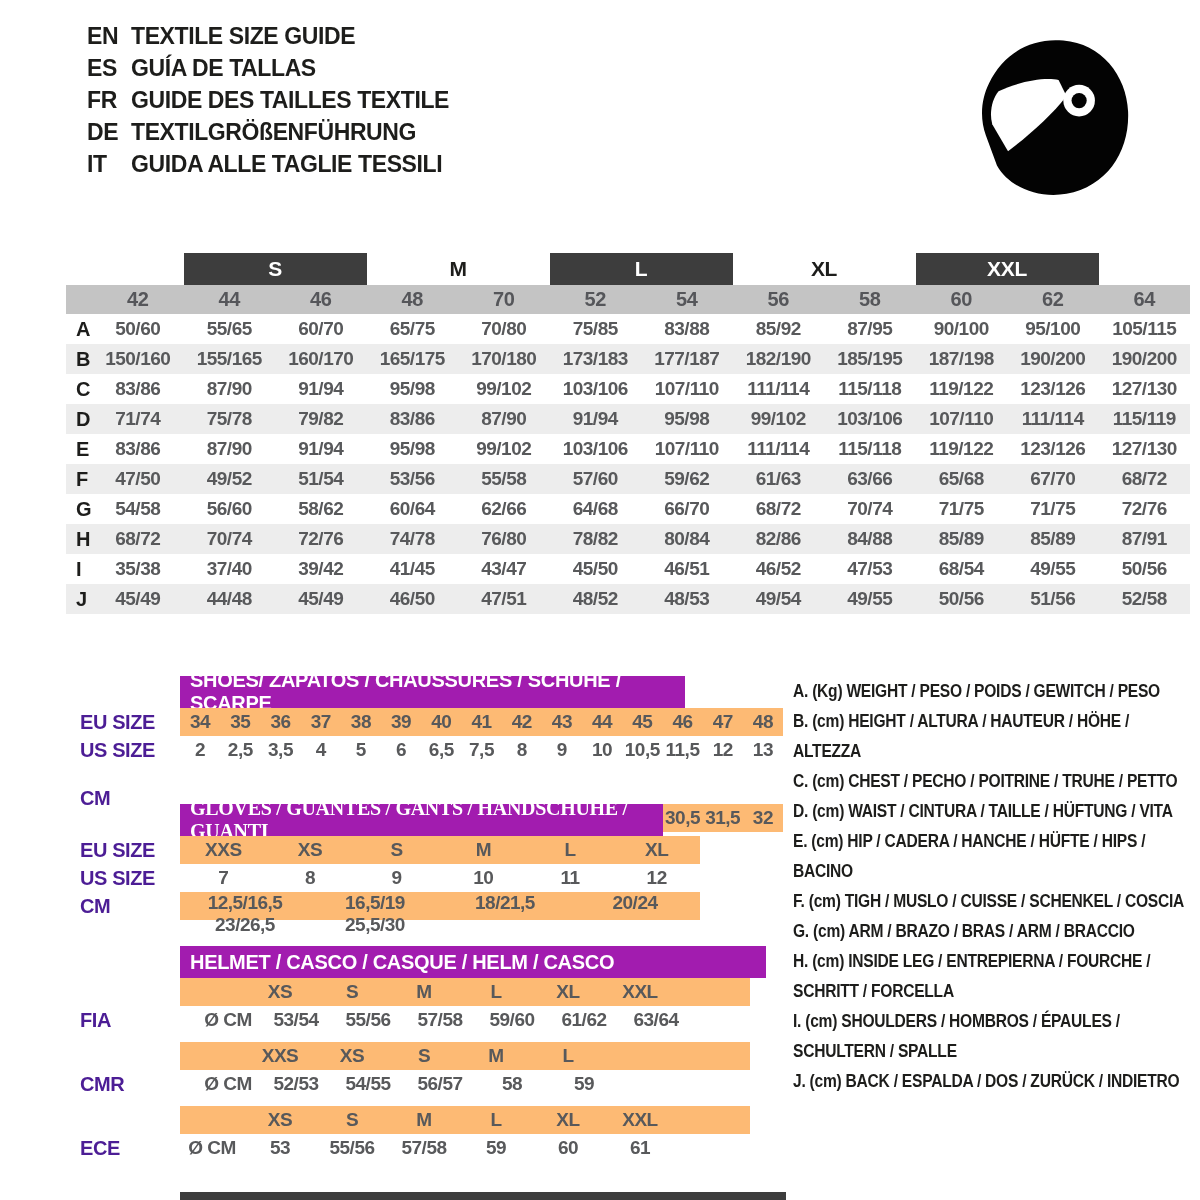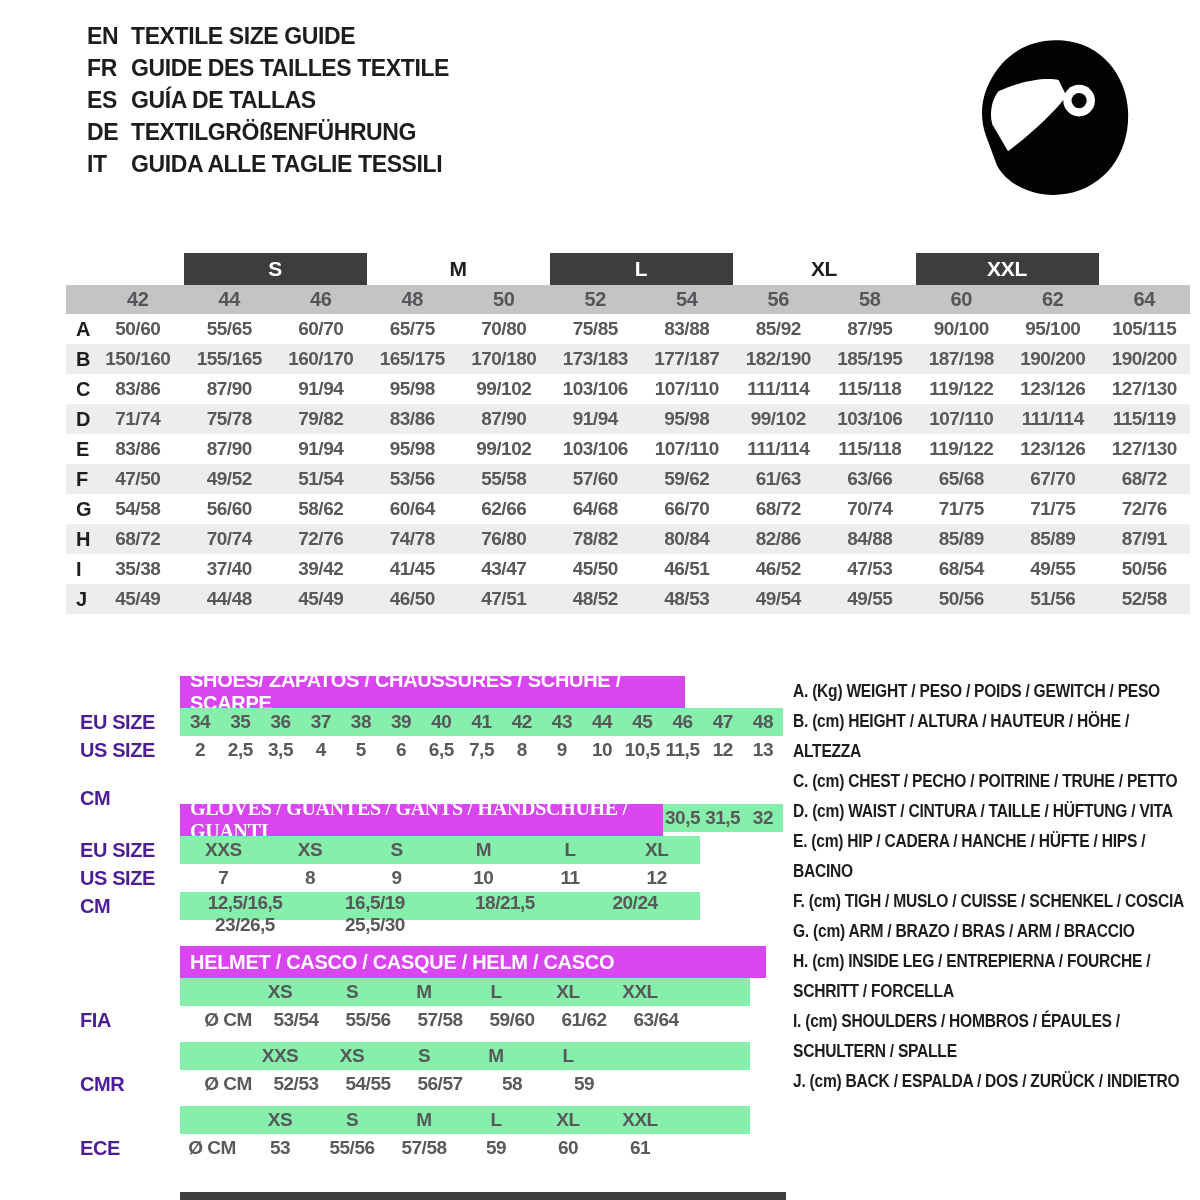--- a/index.html
+++ b/index.html
@@ -31,24 +31,24 @@
         font-size:20px;color:#1d1d1b;}
   .val{height:30px;display:flex;align-items:center;justify-content:center;
        font-size:19px;color:#58595b;letter-spacing:-0.5px;}
   .odd{background:#ededed;}
 
   
   .section{position:absolute;left:66px;}
   .sec-row{display:flex;align-items:stretch;}
   .sec-lbl{width:114px;display:flex;align-items:center;padding-left:14px;box-sizing:border-box;
            font-size:20px;letter-spacing:-0.4px;color:#4c1d95;flex:none;}
-  .titlebar{height:32px;background:#d946ef;color:#fff;display:flex;align-items:center;
+  .titlebar{height:32px;background:#a21caf;color:#fff;display:flex;align-items:center;
             padding-left:10px;box-sizing:border-box;font-size:20px;letter-spacing:-0.3px;}
   .vals{display:grid;height:28px;align-items:center;}
-  .vals.gray{background:#86efac;}
+  .vals.gray{background:#fdba74;}
   .vcell{text-align:center;font-size:19px;color:#58595b;letter-spacing:-0.5px;
          overflow:visible;white-space:nowrap;}
   .hgrid{width:570px;grid-template-columns:64px repeat(6,72px) 1fr;}
   .gap8{margin-bottom:8px;justify-content:space-between;}
 
   
   #legend{position:absolute;left:793px;top:676px;width:490px;
           transform:scaleX(0.82);transform-origin:left top;
           font-size:19px;line-height:30px;letter-spacing:-0.3px;}
   .legend-item{white-space:pre-line;}
@@ -58,26 +58,26 @@
 </style>
 </head>
 <body>
 
 <div id="language-list">
     <div class="lang-row">
       <div class="lang-code">EN</div>
       <div class="lang-label">TEXTILE SIZE GUIDE</div>
     </div>
     <div class="lang-row">
+      <div class="lang-code">ES</div>
+      <div class="lang-label">GUÍA DE TALLAS</div>
+    </div>
+    <div class="lang-row">
       <div class="lang-code">FR</div>
       <div class="lang-label">GUIDE DES TAILLES TEXTILE</div>
-    </div>
-    <div class="lang-row">
-      <div class="lang-code">ES</div>
-      <div class="lang-label">GUÍA DE TALLAS</div>
     </div>
     <div class="lang-row">
       <div class="lang-code">DE</div>
       <div class="lang-label">TEXTILGRÖßENFÜHRUNG</div>
     </div>
     <div class="lang-row">
       <div class="lang-code">IT</div>
       <div class="lang-label">GUIDA ALLE TAGLIE TESSILI</div>
     </div>
   </div>
@@ -97,21 +97,21 @@
     <div class="grp sp2 plain">M</div>
     <div class="grp sp2 bar">L</div>
     <div class="grp sp2 plain">XL</div>
     <div class="grp sp2 bar">XXL</div>
     <div class="grp"></div>
     <div class="num"></div>
     <div class="num">42</div>
     <div class="num">44</div>
     <div class="num">46</div>
     <div class="num">48</div>
-    <div class="num">50</div>
+    <div class="num">70</div>
     <div class="num">52</div>
     <div class="num">54</div>
     <div class="num">56</div>
     <div class="num">58</div>
     <div class="num">60</div>
     <div class="num">62</div>
     <div class="num">64</div>
     <div class="rlbl">A</div>
     <div class="val">50/60</div>
     <div class="val">55/65</div>

